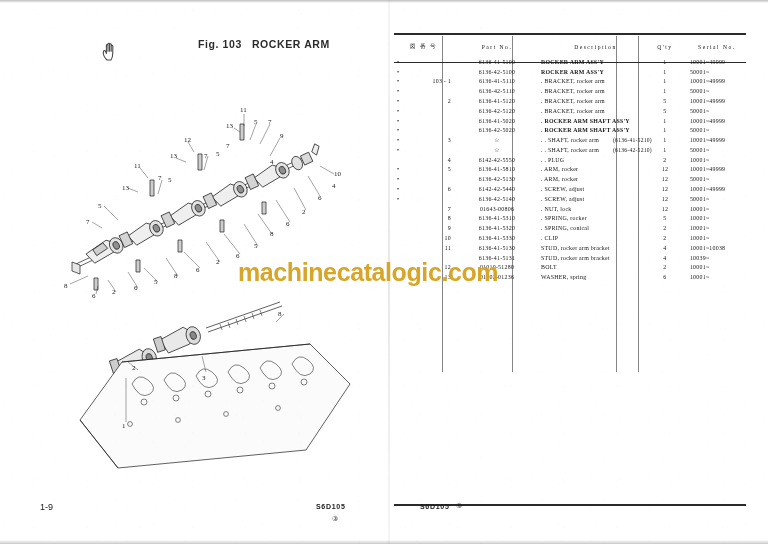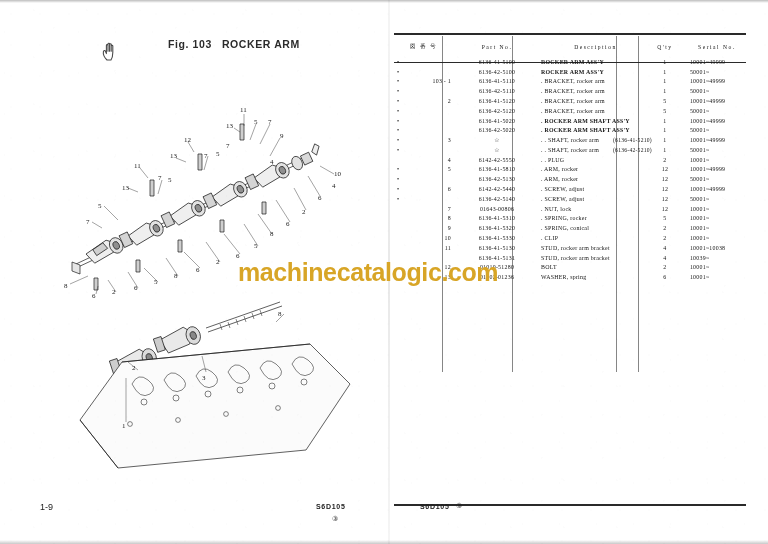--- a/index.html
+++ b/index.html
@@ -15,21 +15,21 @@
     position:absolute;inset:0;
     background:#ffffff;
   }
   .page-edge-top{position:absolute;left:0;top:0;width:768px;height:3px;background:linear-gradient(180deg,#bdbdbd,#ffffff);}
   .page-edge-bottom{position:absolute;left:0;bottom:0;width:768px;height:4px;background:linear-gradient(0deg,#c8c8c8,#ffffff);}
   .gutter{position:absolute;left:388px;top:0;width:2px;height:544px;background:linear-gradient(180deg,rgba(0,0,0,0.04),rgba(0,0,0,0.09),rgba(0,0,0,0.04));}
 
   
   #left-page{position:absolute;left:0;top:0;width:388px;height:544px;}
   #fig-title{
-    position:absolute;left:128px;top:38px;
+    position:absolute;left:158px;top:38px;
     font-family:"Liberation Sans",sans-serif;
     font-size:10.5px;letter-spacing:.6px;color:#2b2b2b;
     white-space:nowrap;font-weight:600;padding-left:40px;
   }
   #fig-title .fignum{margin-right:10px;}
   #hand-cursor{position:absolute;left:100px;top:40px;width:22px;height:24px;}
 
   
   #exploded-view{position:absolute;left:58px;top:96px;width:310px;height:200px;}
   #head-view{position:absolute;left:70px;top:300px;width:300px;height:180px;}

